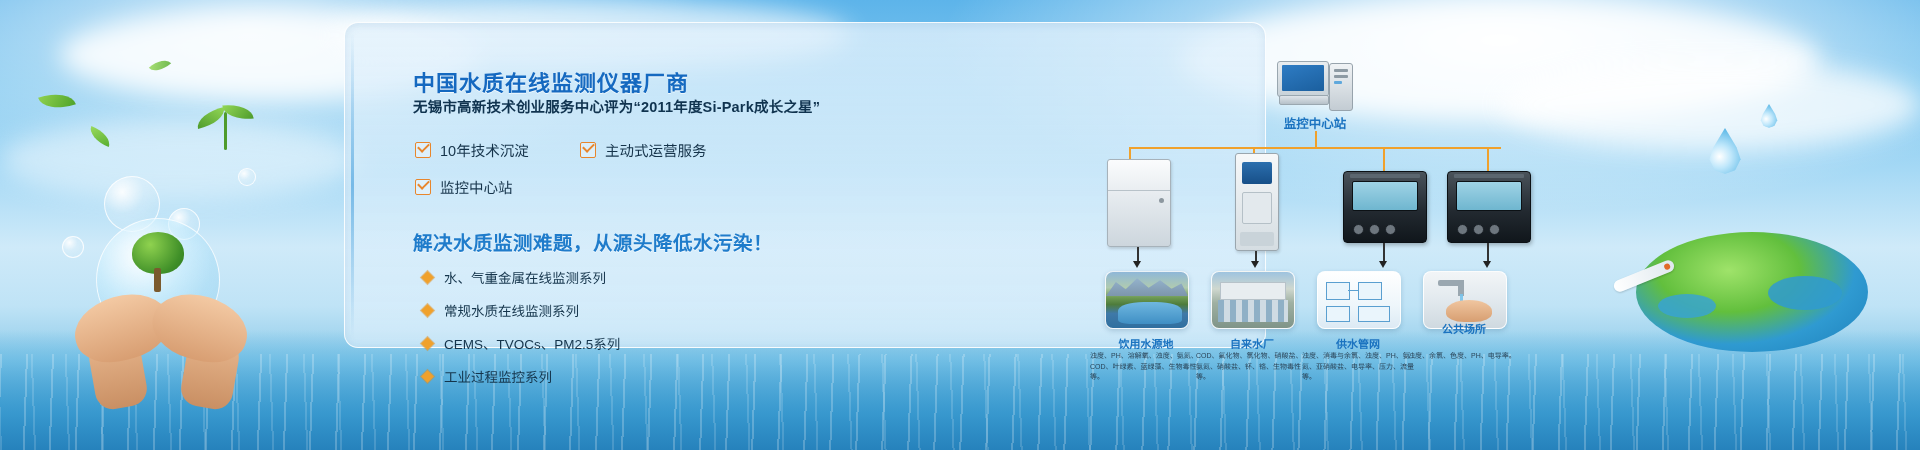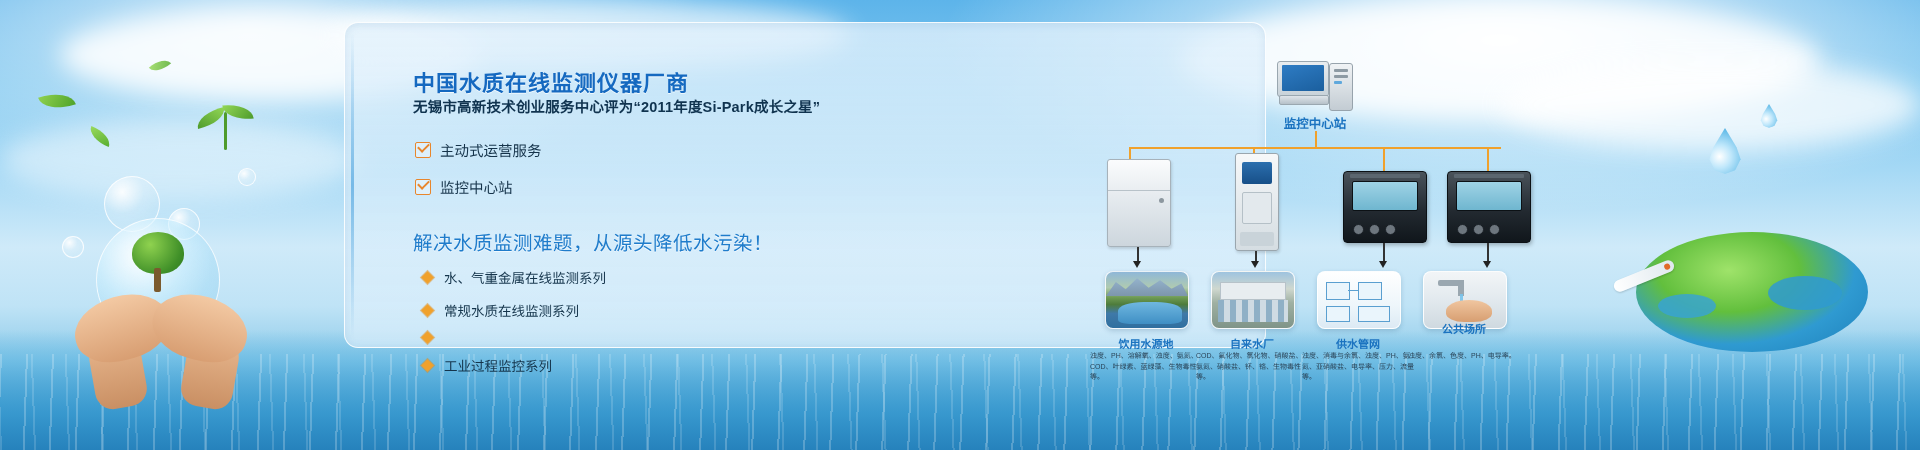--- a/index.html
+++ b/index.html
@@ -106,21 +106,21 @@
   .feature-col{width:165px;display:flex;align-items:center;}
   .chk{
     width:14px;height:14px;border:1.6px solid #e8862c;border-radius:2px;margin-right:9px;position:relative;flex:0 0 auto;background:rgba(255,255,255,.35);
   }
   .chk:after{
     content:"";position:absolute;left:2px;top:0px;width:9px;height:5px;border-left:2px solid #e8862c;border-bottom:2px solid #e8862c;transform:rotate(-45deg);
   }
   .feature-label{font-size:14.5px;color:#15334a;white-space:nowrap;}
 
   .tagline{
-    position:absolute;left:68px;top:204px;font-size:19.5px;font-weight:normal;color:#1f7ccb;letter-spacing:.5px;
+    position:absolute;left:68px;top:204px;font-size:19.5px;font-weight:bold;color:#1f7ccb;letter-spacing:.5px;
     text-shadow:0 1px 0 rgba(255,255,255,.65);
   }
   .bullets{position:absolute;left:78px;top:244px;}
   .bullet-item{display:flex;align-items:center;margin-bottom:13px;}
   .dia{width:9px;height:9px;background:#f0a12c;transform:rotate(45deg);margin-right:12px;flex:0 0 auto;box-shadow:0 0 0 1px rgba(225,140,30,.5);}
   .bullet-label{font-size:13.5px;color:#14344b;white-space:nowrap;}
 
   
   .diagram{position:absolute;left:740px;top:20px;width:470px;height:330px;}
 
@@ -238,20 +238,24 @@
 
   <div class="panel">
 
     <div class="title">中国水质在线监测仪器厂商</div>
     <div class="subtitle">无锡市高新技术创业服务中心评为“2011年度Si-Park成长之星”</div>
 
     <div class="features">
       <div class="feature-row">
         <div class="feature-col">
           <span class="chk"></span>
+          <span class="feature-label">10年技术沉淀</span>
+        </div>
+        <div class="feature-col">
+          <span class="chk"></span>
           <span class="feature-label">主动式运营服务</span>
         </div>
       </div>
       <div class="feature-row">
         <div class="feature-col">
           <span class="chk"></span>
           <span class="feature-label">监控中心站</span>
         </div>
       </div>
     </div>
@@ -262,20 +266,21 @@
       <div class="bullet-item">
         <span class="dia"></span>
         <span class="bullet-label">水、气重金属在线监测系列</span>
       </div>
       <div class="bullet-item">
         <span class="dia"></span>
         <span class="bullet-label">常规水质在线监测系列</span>
       </div>
       <div class="bullet-item">
         <span class="dia"></span>
+        <span class="bullet-label">CEMS、TVOCs、PM2.5系列</span>
       </div>
       <div class="bullet-item">
         <span class="dia"></span>
         <span class="bullet-label">工业过程监控系列</span>
       </div>
     </div>
 
     <div class="diagram">
 
       <div class="pc">

